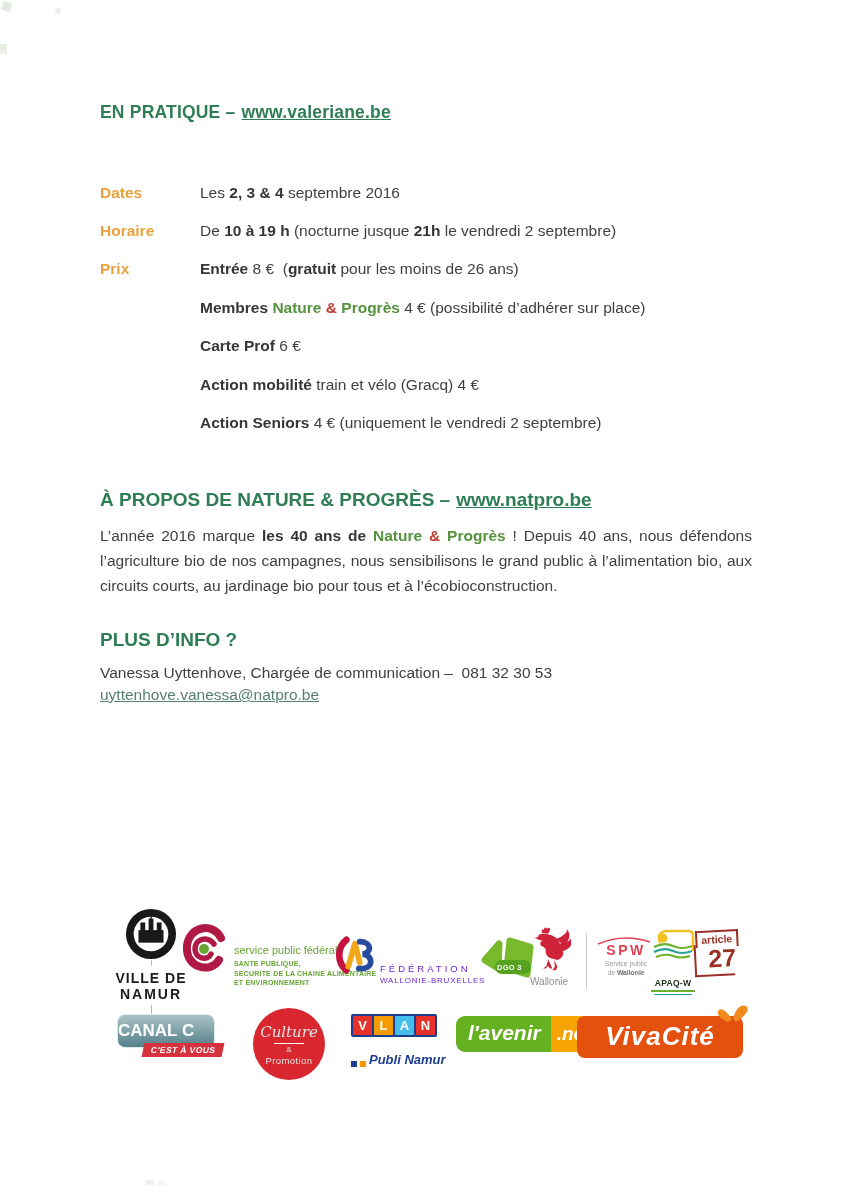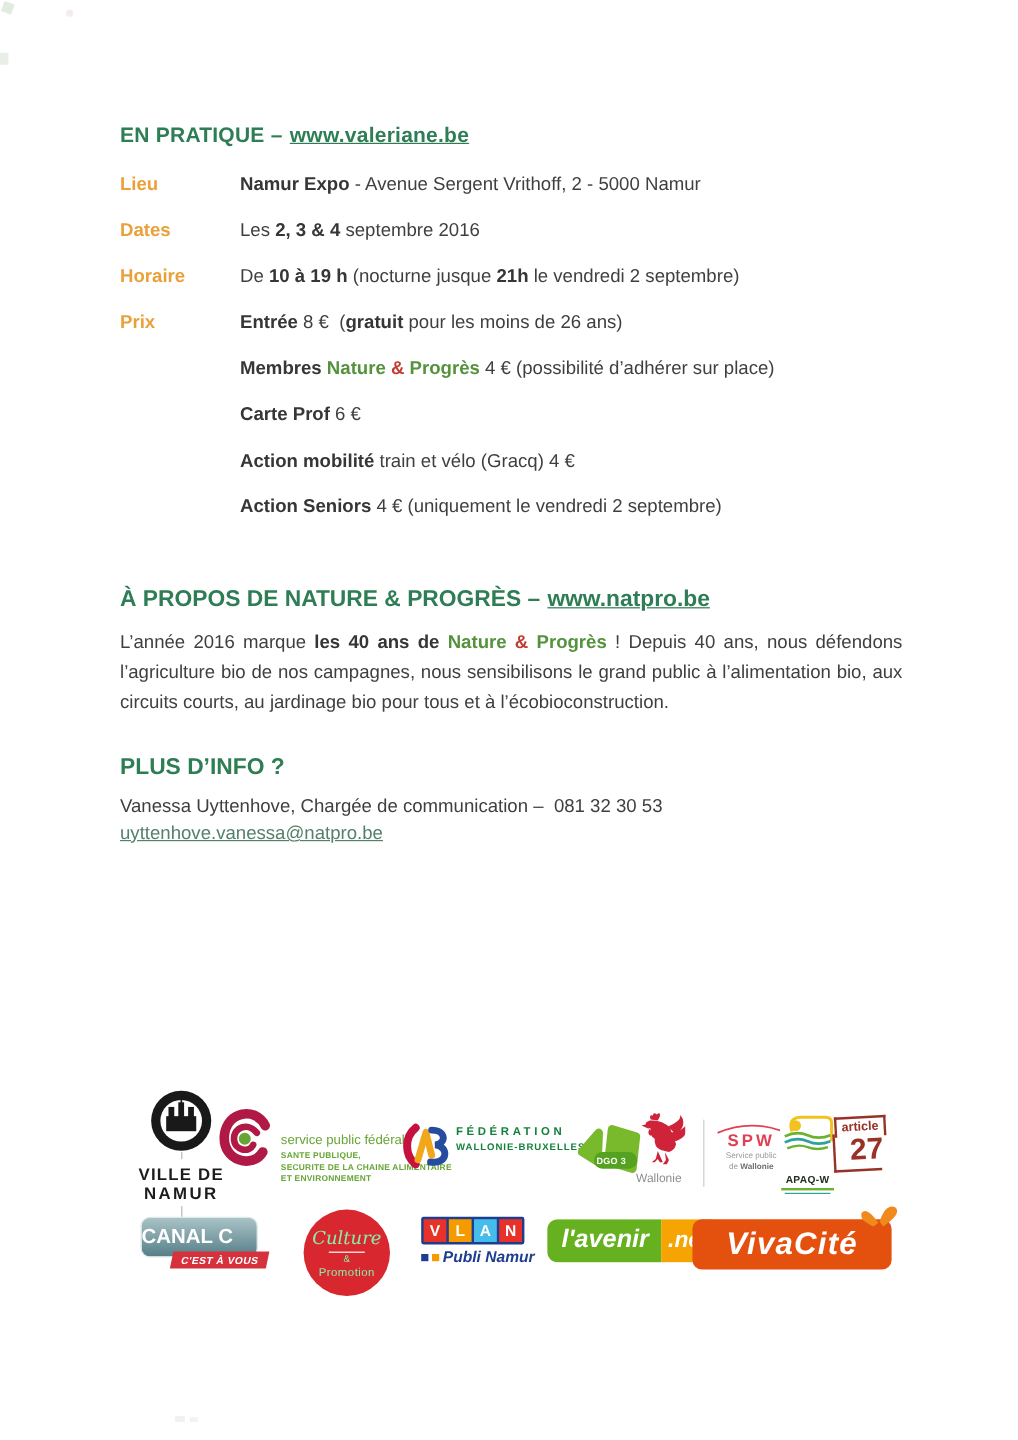--- a/index.html
+++ b/index.html
@@ -35,21 +35,21 @@
   .namur-sep{width:1px;background:#b9b9b9;margin:0 auto}
   .namur-t1{font-size:14px;font-weight:bold;letter-spacing:1px;color:#1c1c1c;margin-top:4px}
   .namur-t2{font-size:14px;font-weight:bold;letter-spacing:2px;color:#1c1c1c}
   
   .spf{left:180px;top:916px;display:flex}
   .spf-text{margin:28px 0 0 6px}
   .spf-h{font-size:11px;color:#67a534;margin-bottom:3px}
   .spf-c{font-size:7px;line-height:9.5px;font-weight:bold;color:#67a534;letter-spacing:.2px}
   
   .fwb{left:334px;top:931px;display:flex}
-  .fwb-text{margin:7px 0 0 6px;color:#15803d;font-weight:bold}
+  .fwb-text{margin:32px 0 0 6px;color:#6d28d9;font-weight:normal}
   .fwb-l1{font-size:9.5px;letter-spacing:3px}
   .fwb-l2{font-size:8px;letter-spacing:.8px;margin-top:2px}
   
   .dgo{left:476px;top:930px;width:66px;height:58px}
   .dgo-label{position:absolute;left:21px;top:33px;width:32px;text-align:left;
              font-size:7.5px;font-weight:bold;color:#fff;letter-spacing:.3px}
   
   .wall{left:527px;top:927px;width:44px;text-align:center}
   .wall-t{font-size:10px;color:#8f8f8f;margin-top:1px}
   .vdiv{position:absolute;left:586px;top:933px;width:1px;height:56px;background:#cccccc}
@@ -72,31 +72,31 @@
   
   .canalc{left:117px;top:1014px;width:98px}
   .canalc-box{height:34px;border-radius:8px;background:linear-gradient(180deg,#a9c3c6,#567f88);
               border:1px solid #dfe9ea;color:#fff;font-weight:bold;font-size:17px;
               text-align:left;line-height:32px;letter-spacing:0}
   .canalc-tag{width:max-content;margin:-5px 0 0 26px;background:#d6323e;color:#fff;
               font-size:8.5px;font-weight:bold;letter-spacing:.4px;padding:2px 8px;
               transform:skewX(-12deg)}
   
   .cult{left:253px;top:1008px;width:72px;height:72px;border-radius:50%;background:#d8272e;
-        display:flex;flex-direction:column;align-items:center;justify-content:center;color:#86efac}
+        display:flex;flex-direction:column;align-items:center;justify-content:center;color:#e5e5e5}
   .cult-script{font-family:"DejaVu Serif",serif;font-style:italic;font-size:15px}
   .cult-line{width:30px;height:1px;background:#fff;margin:2px 0}
   .cult-amp{font-size:8px;line-height:8px}
   .cult-promo{font-size:9.5px;letter-spacing:.4px;margin-top:1px}
   
   .vlan{left:351px;top:1014px}
   .vlan-letters{display:inline-flex;gap:2px;background:#1d3d8f;padding:2px;border-radius:2px}
   .vl{width:19px;height:19px;text-align:center;line-height:19px;color:#fff;font-weight:bold;font-size:13px}
   .vl.c0{background:#e63229}.vl.c1{background:#f59b00}.vl.c2{background:#45bdea}.vl.c3{background:#e63229}
-  .vlan-sub{display:flex;align-items:center;gap:3px;margin-top:3px}
+  .vlan-sub{display:flex;align-items:flex-end;gap:3px;margin-top:15px}
   .sq{width:6px;height:6px;display:inline-block}
   .sq.blue{background:#1d3d8f}.sq.orange{background:#f59b00}
   .vlan-name{font-style:italic;font-weight:bold;font-size:13px;color:#1d3d8f}
   
   .lavenir{left:456px;top:1016px;display:inline-flex;height:36px;border-radius:9px;
            overflow:hidden;font-style:italic;font-weight:bold;color:#fff}
   .lav-main{background:#66b11f;font-size:21px;padding:5px 10px 0 12px}
   .lav-ext{background:#f5a402;font-size:19px;padding:7px 10px 0 6px}
   
   .viva{left:577px;top:1016px;width:166px}
@@ -119,23 +119,20 @@
   <div class="speck s1"></div>
   <div class="speck s2"></div>
   <div class="speck s3"></div>
   <div class="speck s4"></div>
   <div class="speck s5"></div>
 
   <div class="h h1">
     <span>EN PRATIQUE –</span><span class="hlink">www.valeriane.be</span>
   </div>
 
-  <div class="row" style="top:145px">
-    <span class="lab">Lieu</span><span class="b">Namur Expo</span><span> - Avenue Sergent Vrithoff, 2 - 5000 Namur</span>
-  </div>
 
   <div class="row" style="top:184px">
     <span class="lab">Dates</span><span>Les </span><span class="b">2, 3 &amp; 4</span><span> septembre 2016</span>
   </div>
 
   <div class="row" style="top:222px">
     <span class="lab">Horaire</span><span>De </span><span class="b">10 à 19 h</span><span> (nocturne jusque </span><span class="b">21h</span><span> le vendredi 2 septembre)</span>
   </div>
 
   <div class="row" style="top:260px">

